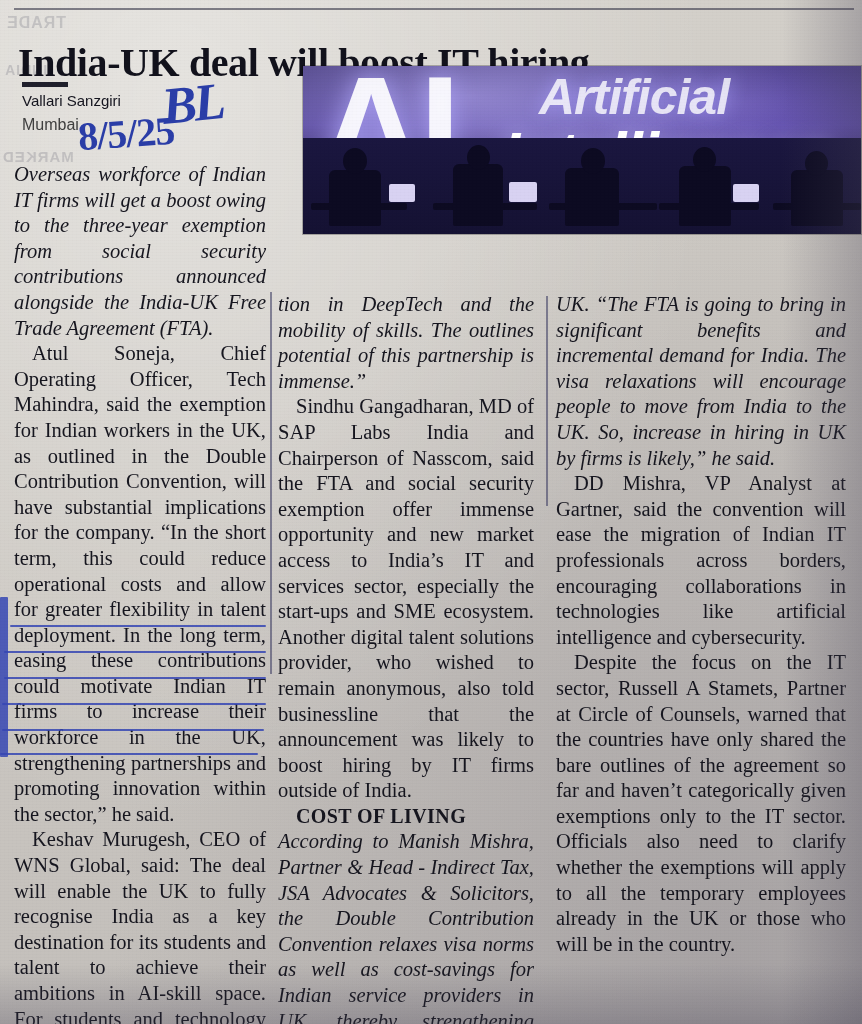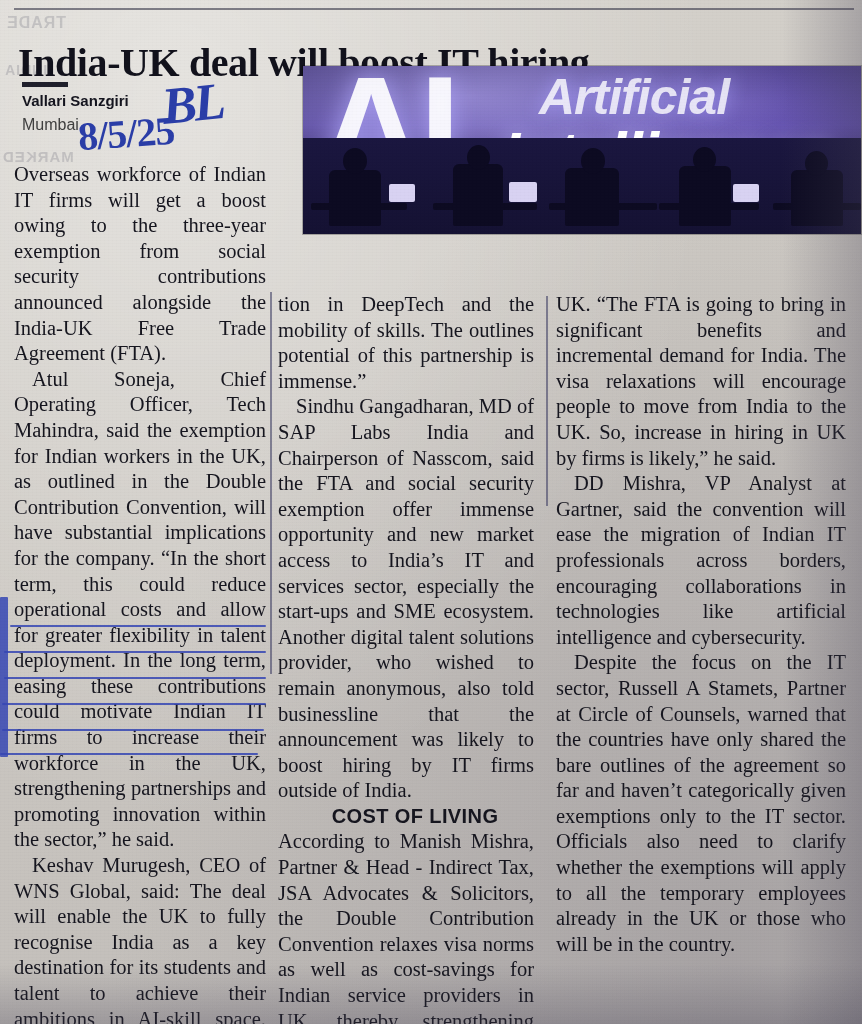--- a/index.html
+++ b/index.html
@@ -71,21 +71,21 @@
     width: 46px;
     height: 5px;
     background: #20202c;
   }
   #byline {
     position: absolute;
     left: 22px;
     top: 92px;
     width: 240px;
     font-family: "Liberation Sans", sans-serif;
-    font-weight: bold;
+    font-weight: normal;
     font-size: 15px;
     color: #15151f;
   }
   #dateline {
     position: absolute;
     left: 22px;
     top: 116px;
     font-family: "Liberation Sans", sans-serif;
     font-size: 16px;
     color: #404040;
@@ -202,29 +202,29 @@
   .col {
     position: absolute;
     font-size: 20.5px;
     line-height: 25.6px;
     text-align: justify;
     text-justify: inter-word;
     hyphens: manual;
     color: #16161f;
   }
   .col p { margin: 0 0 0 0; text-indent: 18px; }
-  .col p.first { text-indent: 0; }
+  .col p.first { text-indent: 0; font-style: italic; }
   .subhead {
-    font-family: Liberation Sans, sans-serif;
+    font-family: Liberation Serif, serif;
     font-weight: bold;
     font-size: 20px;
     letter-spacing: .4px;
     margin: 10px 0 2px 0;
     text-indent: 0;
-    text-align: center;
+    text-align: left;
   }
   #col1 { left: 14px; top: 162px; width: 252px; }
   #col2 { left: 278px; top: 292px; width: 256px; }
   #col3 { left: 556px; top: 292px; width: 290px; }
   .divider {
     position: absolute;
     width: 2px;
     background: rgba(55,55,95,.55);
   }
   

